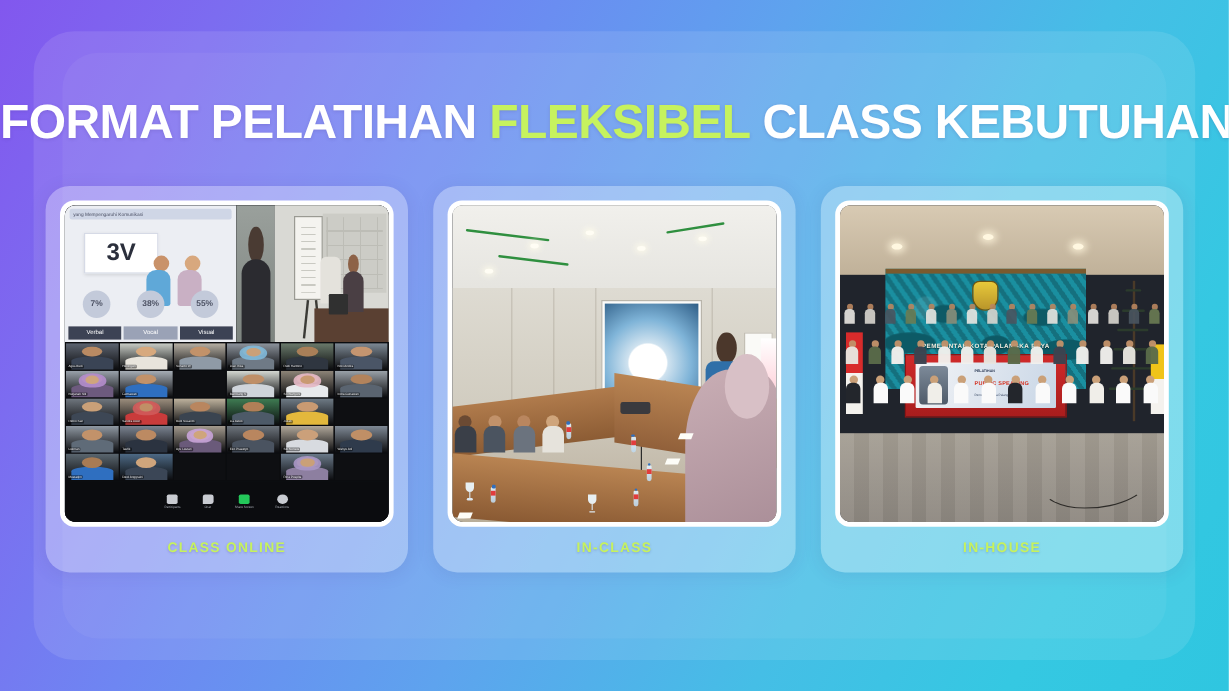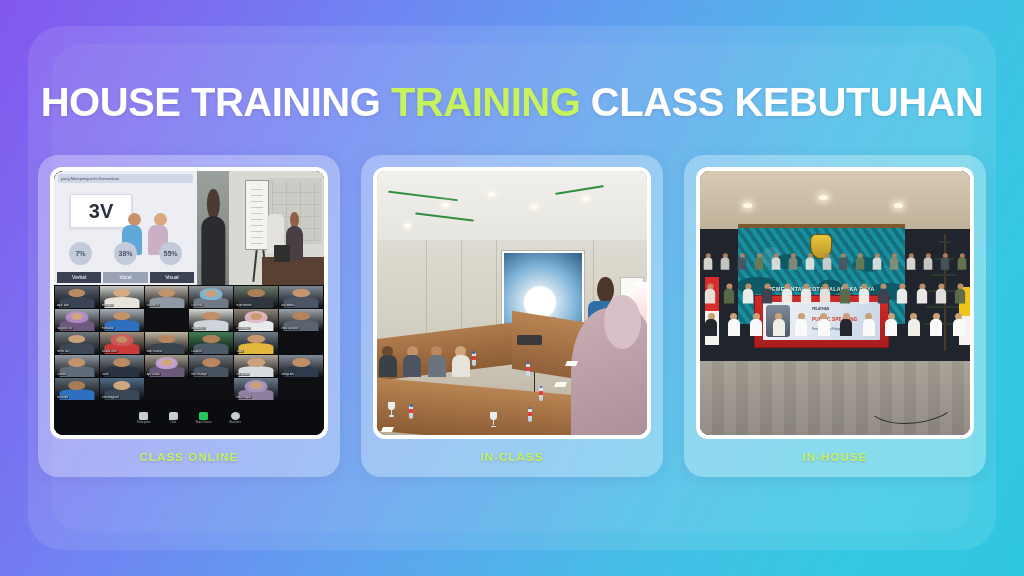--- a/index.html
+++ b/index.html
@@ -281,21 +281,21 @@
 </style>
 </head>
 <body>
 
 <div class="slide">
 
   <div class="inner-panel"></div>
   <div class="inner-panel2"></div>
 
   <div class="title">
-    <span>HOUSE TRAINING </span><span class="hl">TRAINING</span><span> CLASS KEBUTUHAN</span>
+    <span>FORMAT PELATIHAN </span><span class="hl">FLEKSIBEL</span><span> CLASS KEBUTUHAN</span>
   </div>
 
   <div class="cards">
 
     <div class="card">
       <div class="photo-frame">
         <div class="photo">
           <div class="zoom-ui">
 
             <div class="zoom-top">

